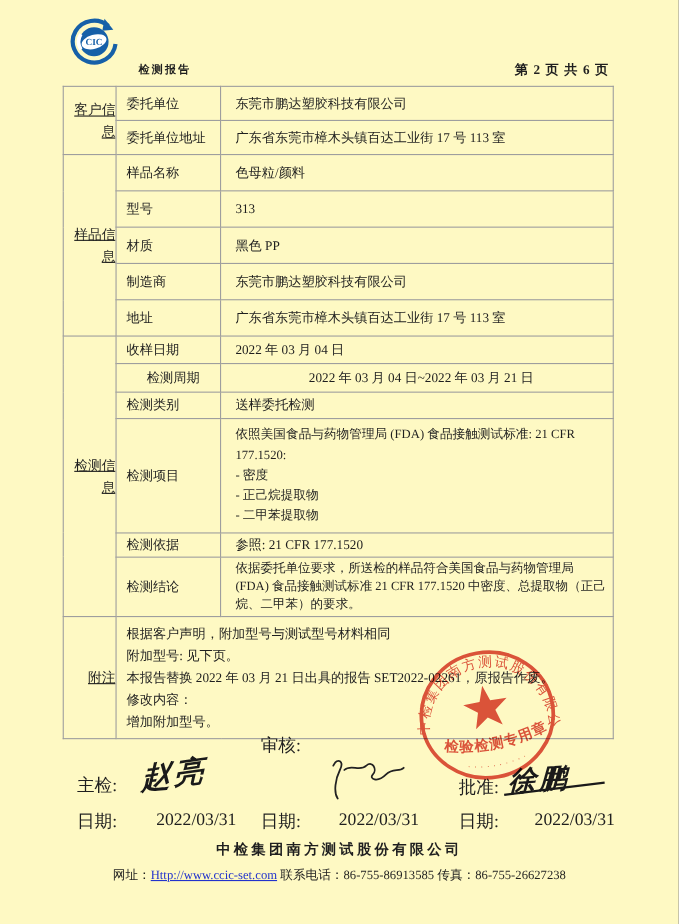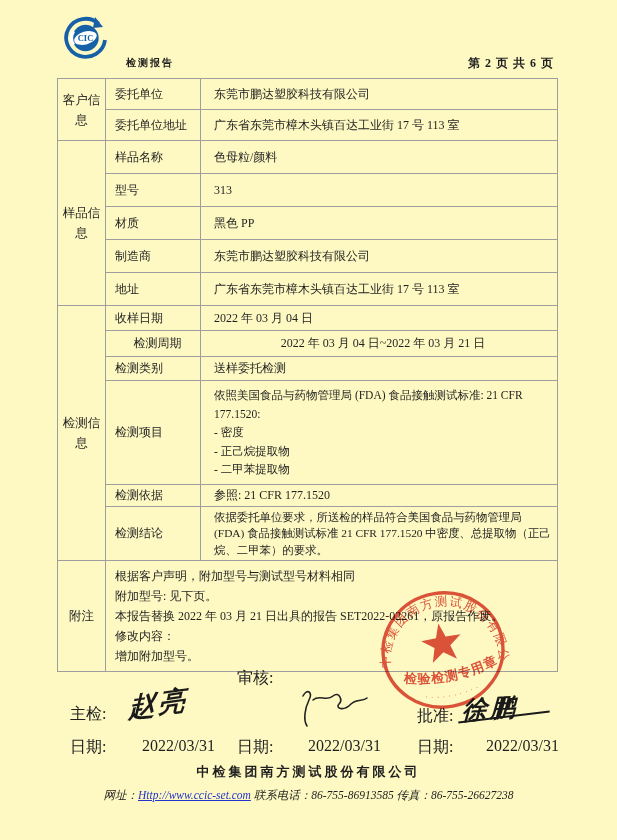--- a/index.html
+++ b/index.html
@@ -17,21 +17,21 @@
   .logo { position: absolute; left: 62px; top: 14px; }
   .hdr-title { position: absolute; left: 126px; top: 30px; font-size: 10px; font-weight: bold; letter-spacing: 2px; margin-top: 26px; }
   .hdr-no   { position: absolute; left: 235px; top: 31px; font-size: 12px; font-weight: bold; }
   .hdr-page { position: absolute; left: 468px; top: 21px; font-size: 12px; font-weight: bold; letter-spacing: 1px; margin-top: 34px; }
   
   table.rpt {
     position: absolute; left: 57px; top: 78px;
     width: 501px; border-collapse: collapse; table-layout: fixed;
   }
   table.rpt td { border: 1px solid #9e9e9e; vertical-align: middle; overflow: hidden; }
-  td.cat { width: 48px; text-align: center; font-size: 12.5px; line-height: 20px; }
+  td.cat { width: 48px; text-align: right; font-size: 12.5px; line-height: 20px; text-decoration: underline; }
   td.lbl { width: 95px; padding-left: 9px; font-size: 12px; }
   td.val { padding-left: 13px; padding-right: 5px; font-size: 12px; }
   tr.h31 { height: 31px; } tr.h33 { height: 33px; }
   tr.h25 { height: 25px; } tr.h26 { height: 26px; text-align: center; } tr.h24 { height: 24px; }
   tr.h22 { height: 22px; }
   td.val-items { white-space: pre-line; line-height: 18.5px; font-size: 11.5px; padding-top: 5px; padding-bottom: 5px; }
   td.val-concl { line-height: 16.5px; font-size: 11.4px; padding-top: 2px; padding-bottom: 2px; }
   td.val-note  { white-space: pre-line; line-height: 20px; font-size: 12px; padding: 5px 6px 5px 9px; vertical-align: top; }
   
   .sig-label, .date-label, .date-val { position: absolute; font-size: 16px; }
@@ -42,21 +42,21 @@
   }
   .handsig.approve { font-size: 25px; transform: rotate(-4deg) skewX(-6deg); }
   .sig-strike { position: absolute; width: 92px; height: 2px; background: #1a1a1a; transform: rotate(-7deg); }
   .scribble { position: absolute; }
   
   .stamp { position: absolute; left: 372px; top: 582px; opacity: 0.87; mix-blend-mode: multiply; }
   
   .ft-company { position: absolute; top: 763px; width: 100%; text-align: center; font-size: 13px; font-weight: bold; letter-spacing: 3px; }
   .ft-line1, .ft-line2 { position: absolute; width: 100%; text-align: center; font-size: 11.5px; }
   .ft-line1 { top: 789px; }
-  .ft-line2 { top: 788px; font-style: italic; }
+  .ft-line2 { top: 788px; }
   .ft-link { color: #2233cc; text-decoration: underline; }
 </style>
 </head>
 <body>
 
 <div class="page">
 
   <svg class="logo" width="48" height="46" viewBox="0 0 48 46">
     <path d="M 36.5,9.5 A 19.5,19 0 1 0 43,26" fill="none" stroke="#1660a8" stroke-width="3.8"></path>
     <polygon points="33,3 41,13 31,14" fill="#1660a8"></polygon>

